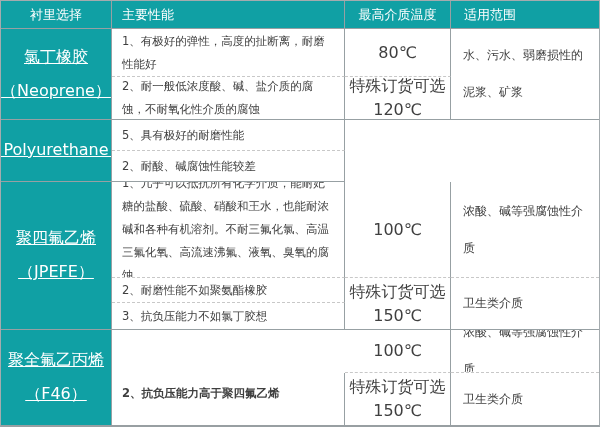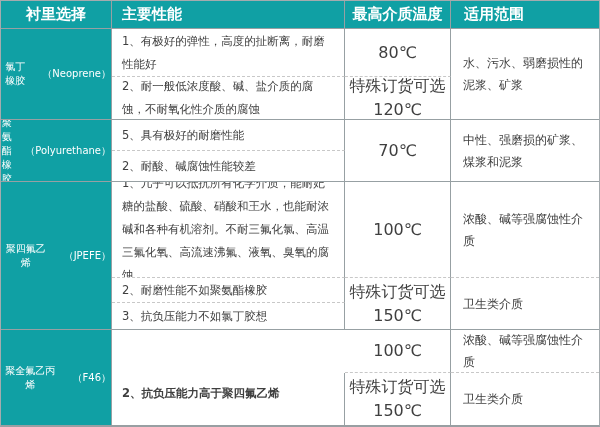--- a/index.html
+++ b/index.html
@@ -17,63 +17,61 @@
   .cell{
     box-sizing:border-box;display:flex;
     border-right:1px solid #97a0a3;
     border-bottom:1px solid #97a0a3;
     overflow:hidden;
   }
   .bb-dash{border-bottom:1px dashed #c8c8c8;}
   .bb-none{border-bottom:none;}
   .br-none{border-right:none;}
   .head{
-    background:#10a0a4;color:#fff;font-size:15px;
+    background:#10a0a4;color:#fff;font-size:13px;
     align-items:center;
-    font-weight:bold;
   }
   .head-center{justify-content:center;}
   .head-left{padding-left:10px;}
   .head-left2{padding-left:13px;}
   .name{
-    background:#10a0a4;color:#fff;font-size:10px;
-    flex-direction:row;justify-content:center;align-items:center;
-    gap:13px;text-align:center;
+    background:#10a0a4;color:#fff;font-size:16px;
+    flex-direction:column;justify-content:center;align-items:center;
+    gap:13px;text-align:center;text-decoration:underline;
   }
   .perf{
     flex-direction:column;justify-content:center;
     padding:2px 8px 2px 10px;font-size:11.5px;line-height:23px;
   }
   .temp{
     flex-direction:column;justify-content:center;align-items:center;
     text-align:center;font-size:16px;line-height:24px;
   }
   .range{
     align-items:center;padding-left:12px;padding-right:6px;
-    font-size:12px;line-height:22px;
+    font-size:12px;line-height:37px;
   }
   .v-top{justify-content:flex-start;padding-top:9px;font-weight:bold;}
 </style>
 </head>
 <body>
 
 <div class="wrap">
   <div class="grid">
 
     <div class="cell head head-center" style="grid-area:1/1/2/2">衬里选择</div>
     <div class="cell head head-left" style="grid-area:1/2/2/3">主要性能</div>
     <div class="cell head head-center" style="grid-area:1/3/2/4">最高介质温度</div>
     <div class="cell head head-left2 br-none" style="grid-area:1/4/2/5">适用范围</div>
 
     <div class="cell name" style="grid-area:2/1/4/2">
       <span>氯丁橡胶</span>
       <span>（Neoprene）</span>
     </div>
     <div class="cell name" style="grid-area:4/1/6/2">
-      <span>聚氨酯橡胶</span>
       <span>（Polyurethane）</span>
     </div>
     <div class="cell name" style="grid-area:6/1/9/2">
       <span>聚四氟乙烯</span>
       <span>（JPEFE）</span>
     </div>
     <div class="cell name bb-none" style="grid-area:9/1/11/2">
       <span>聚全氟乙丙烯</span>
       <span>（F46）</span>
     </div>
@@ -85,33 +83,31 @@
     <div class="cell perf bb-dash" style="grid-area:6/2/7/3">1、几乎可以抵抗所有化学介质，能耐妃糖的盐酸、硫酸、硝酸和王水，也能耐浓碱和各种有机溶剂。不耐三氟化氯、高温三氟化氧、高流速沸氟、液氧、臭氧的腐蚀</div>
     <div class="cell perf bb-dash" style="grid-area:7/2/8/3">2、耐磨性能不如聚氨酯橡胶</div>
     <div class="cell perf" style="grid-area:8/2/9/3">3、抗负压能力不如氯丁胶想</div>
     <div class="cell perf bb-none v-top" style="grid-area:10/2/11/3">2、抗负压能力高于聚四氟乙烯</div>
 
     <div class="cell temp bb-dash" style="grid-area:2/3/3/4">80℃</div>
     <div class="cell temp" style="grid-area:3/3/4/4">
       <span>特殊订货可选</span>
       <span>120℃</span>
     </div>
-    <div class="cell temp" style="grid-area:4/3/6/4">70℃</div>
     <div class="cell temp bb-dash" style="grid-area:6/3/7/4">100℃</div>
     <div class="cell temp" style="grid-area:7/3/9/4">
       <span>特殊订货可选</span>
       <span>150℃</span>
     </div>
     <div class="cell temp bb-dash" style="grid-area:9/3/10/4">100℃</div>
     <div class="cell temp bb-none" style="grid-area:10/3/11/4">
       <span>特殊订货可选</span>
       <span>150℃</span>
     </div>
 
     <div class="cell range br-none" style="grid-area:2/4/4/5">水、污水、弱磨损性的泥浆、矿浆</div>
-    <div class="cell range br-none" style="grid-area:4/4/6/5">中性、强磨损的矿浆、煤浆和泥浆</div>
     <div class="cell range br-none bb-dash" style="grid-area:6/4/7/5">浓酸、碱等强腐蚀性介质</div>
     <div class="cell range br-none" style="grid-area:7/4/9/5">卫生类介质</div>
     <div class="cell range br-none bb-dash" style="grid-area:9/4/10/5">浓酸、碱等强腐蚀性介质</div>
     <div class="cell range br-none bb-none" style="grid-area:10/4/11/5">卫生类介质</div>
 
   </div>
 </div>
 
 </body></html>

